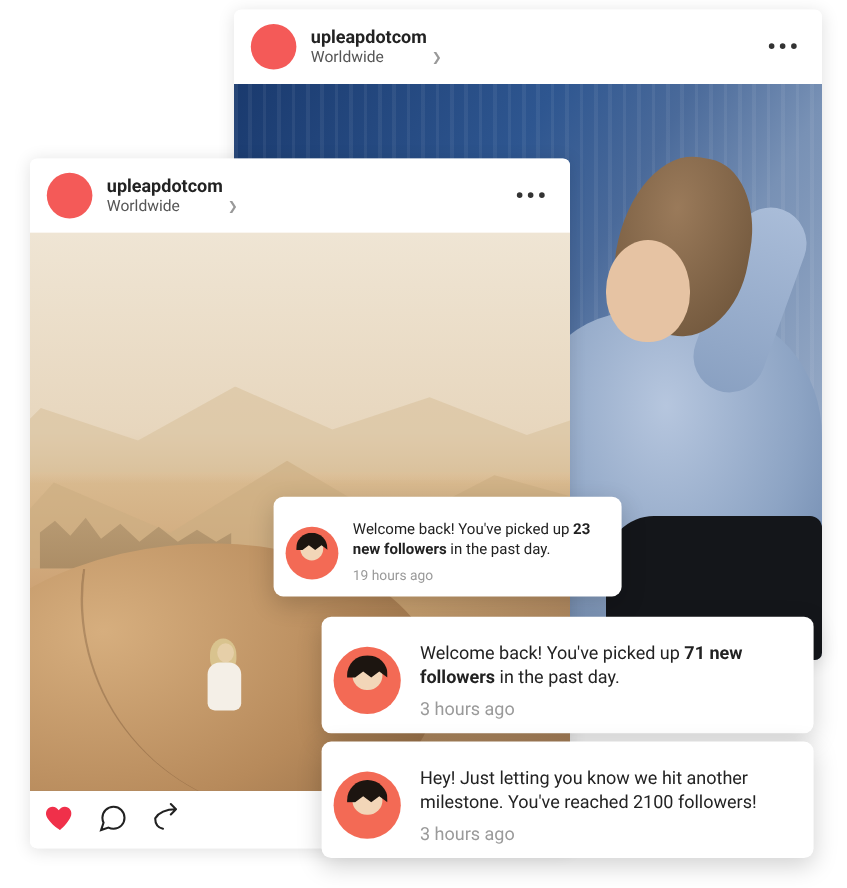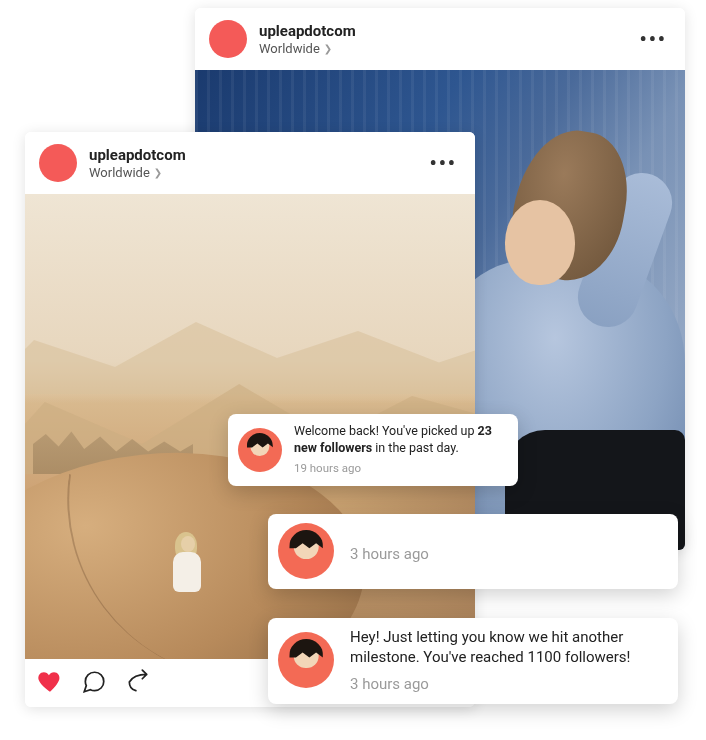--- a/index.html
+++ b/index.html
@@ -40,20 +40,21 @@
     font-weight: 700;
     font-size: 15px;
     color: #222;
   }
   .location-row {
     display: flex;
     align-items: center;
     font-size: 13px;
     color: #555;
     margin-top: 1px;
+    gap: 36px;
   }
   .chev {
     margin-left: 4px;
     color: #999;
     font-size: 10px;
   }
   .more-dots {
     font-size: 20px;
     font-weight: 700;
     letter-spacing: 2px;
@@ -218,21 +219,21 @@
   .icon svg { width: 26px; height: 26px; }
 
   
   .notif {
     position: absolute;
     background: #fff;
     border-radius: 8px;
     box-shadow: 0 6px 20px rgba(0,0,0,0.18);
     display: flex;
     align-items: center;
-    padding: 9px 14px 10px 10px;
+    padding: 20px 14px 10px 10px;
   }
   .notif .av {
     width: 44px; height: 44px; border-radius: 50%;
     background: #f36a55;
     position: relative;
     overflow: hidden;
     flex-shrink: 0;
     margin-right: 12px;
   }
   .notif.big .av { width: 56px; height: 56px; margin-right: 16px; }
@@ -343,25 +344,28 @@
     <div class="msg">
       <span>Welcome back! You've picked up </span><span class="bold">23 new followers</span><span> in the past day.</span>
     </div>
     <div class="time">19 hours ago</div>
   </div>
 </div>
 
 <div class="notif big notif2">
   <div class="av"></div>
   <div class="txt">
+    <div class="msg">
+      <span>Welcome back! You've picked up </span><span class="bold">71 new followers</span><span> in the past day.</span>
+    </div>
     <div class="time">3 hours ago</div>
   </div>
 </div>
 
 <div class="notif big notif3">
   <div class="av"></div>
   <div class="txt">
     <div class="msg">
-      <span>Hey! Just letting you know we hit another milestone. You've reached 1100 followers!</span><span class="bold"></span><span></span>
+      <span>Hey! Just letting you know we hit another milestone. You've reached 2100 followers!</span><span class="bold"></span><span></span>
     </div>
     <div class="time">3 hours ago</div>
   </div>
 </div>
 
 </body></html>

